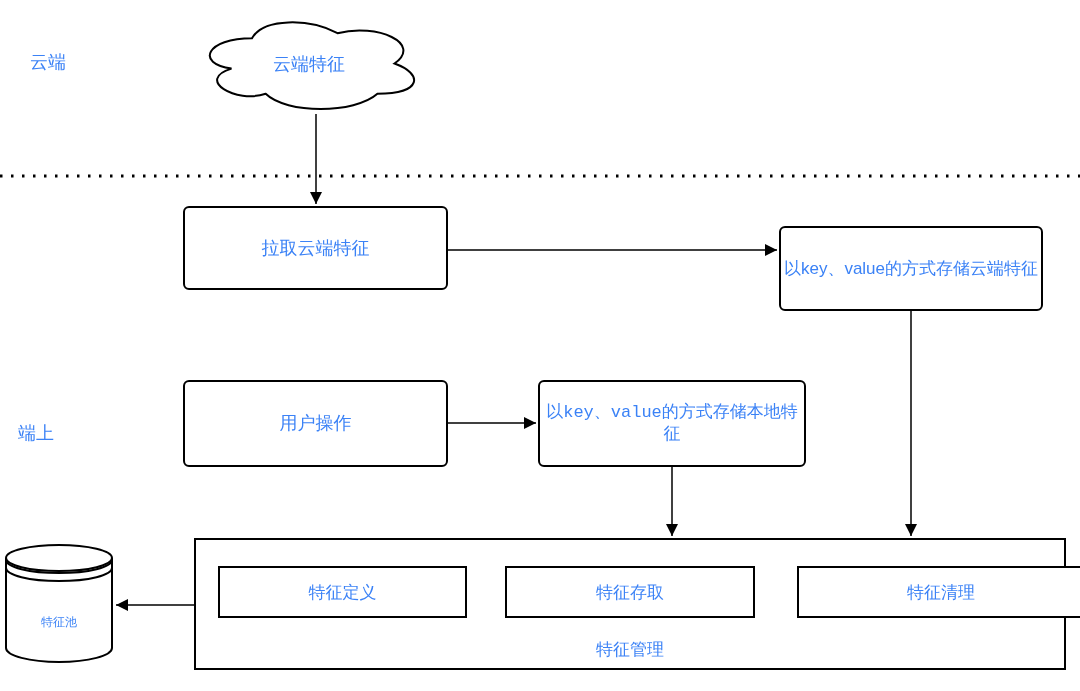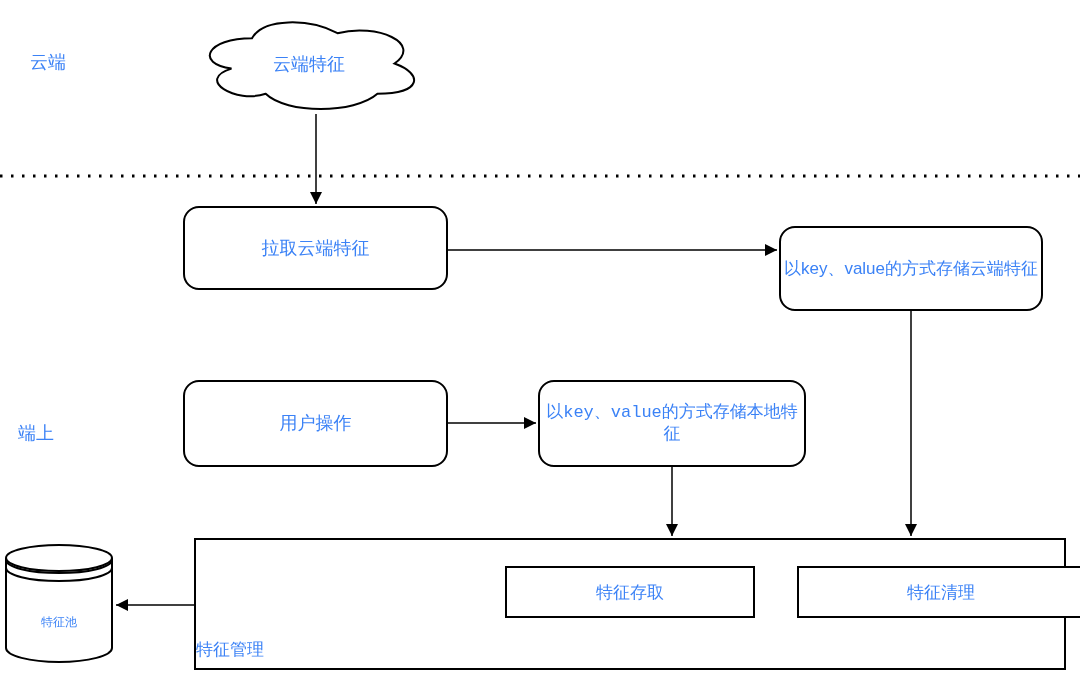--- a/index.html
+++ b/index.html
@@ -26,21 +26,21 @@
     line-height: 1.25;
   }
   .zone-label {
     position: absolute;
     font-size: 18px;
   }
   .rnode {
     position: absolute;
     box-sizing: border-box;
     border: 2px solid #000000;
-    border-radius: 16px;
+    border-radius: 6px;
     background: #ffffff;
     display: flex;
     align-items: center;
     justify-content: center;
     text-align: center;
     font-size: 18px;
     line-height: 1.25;
     padding: 0 1px;
   }
   .rnode.kv { font-size: 17px; }
@@ -58,21 +58,21 @@
     display: flex;
     align-items: center;
     justify-content: center;
     text-align: center;
     font-size: 17px;
   }
   .bigbox-label {
     position: absolute;
     left: 0; right: 0;
     bottom: 7px;
-    text-align: left;
+    text-align: center;
     font-size: 17px;
   }
   .cloud-label { font-size: 18px; }
   .cyl-label   { font-size: 12px; }
 </style>
 </head>
 <body>
 
 <div class="canvas">
 
@@ -115,20 +115,21 @@
 
   <div class="rnode" style="left:183px; top:206px; width:265px; height:84px;">拉取云端特征</div>
 
   <div class="rnode kv" style="left:779px; top:206px; width:264px; height:85px;margin-top:20px;">以key、value的方式存储云端特征</div>
 
   <div class="rnode" style="left:183px; top:380px; width:265px; height:87px;">用户操作</div>
 
   <div class="rnode kv" style="left:538px; top:380px; width:268px; height:87px;font-family:Liberation Mono, monospace;">以key、value的方式存储本地特征</div>
 
   <div class="bigbox" style="left:194px; top:538px; width:872px; height:132px;">
+    <div class="snode" style="left:22px; top:26px; width:249px; height:52px;">特征定义</div>
     <div class="snode" style="left:309px; top:26px; width:250px; height:52px;">特征存取</div>
     <div class="snode" style="left:601px; top:26px; width:288px; height:52px;">特征清理</div>
     <div class="bigbox-label">特征管理</div>
   </div>
 
   <div class="txt cyl-label" style="left:5px; top:608px; width:108px; height:28px;">特征池</div>
 
 </div>
 
 </body></html>

